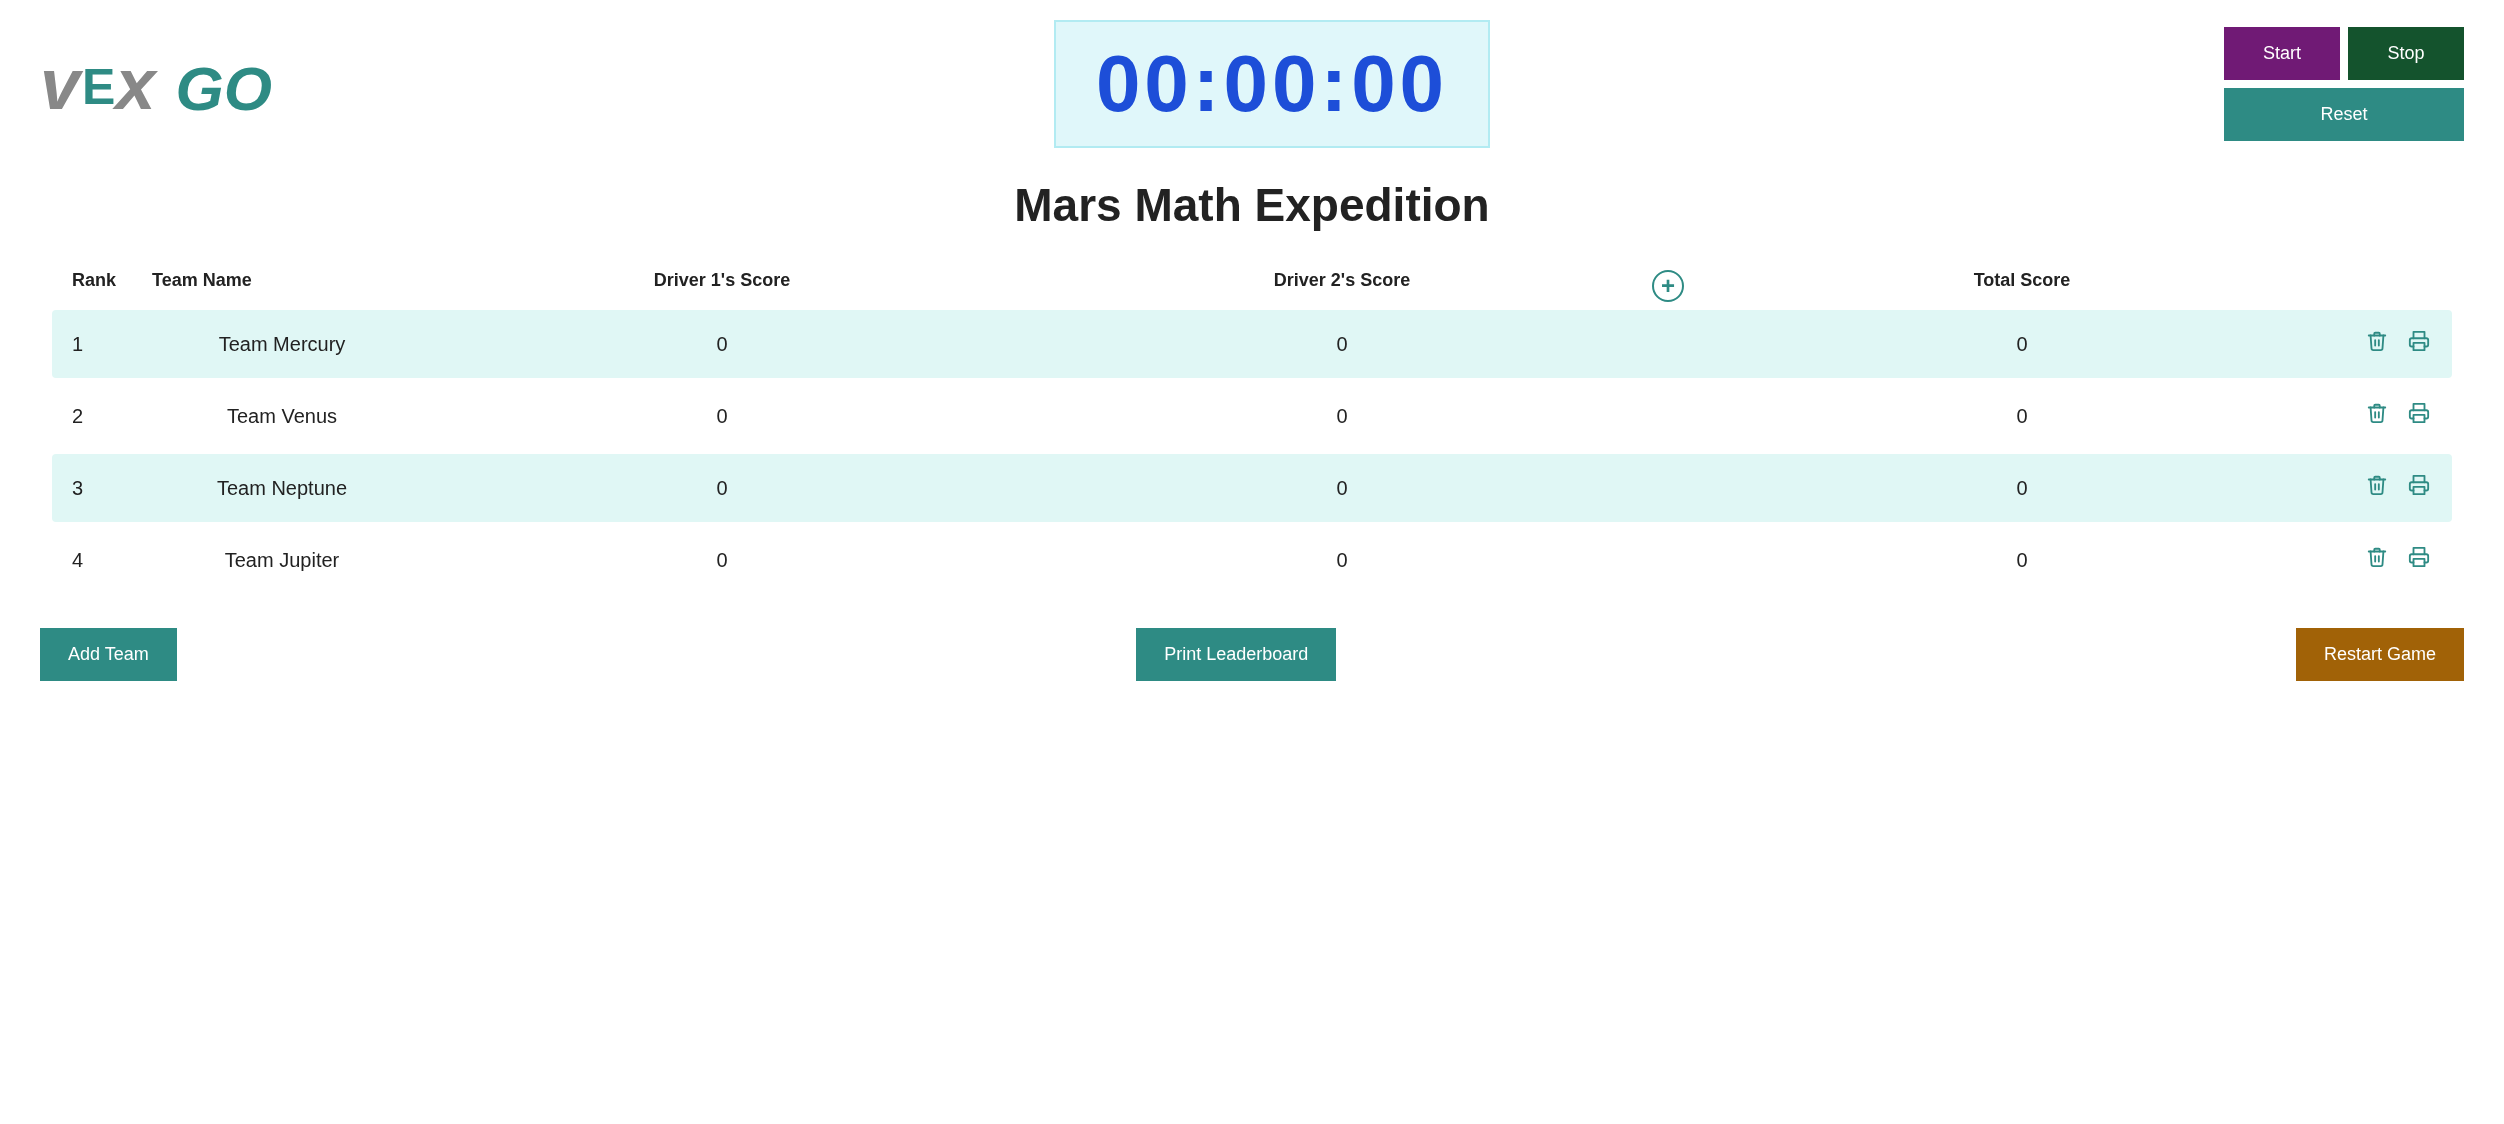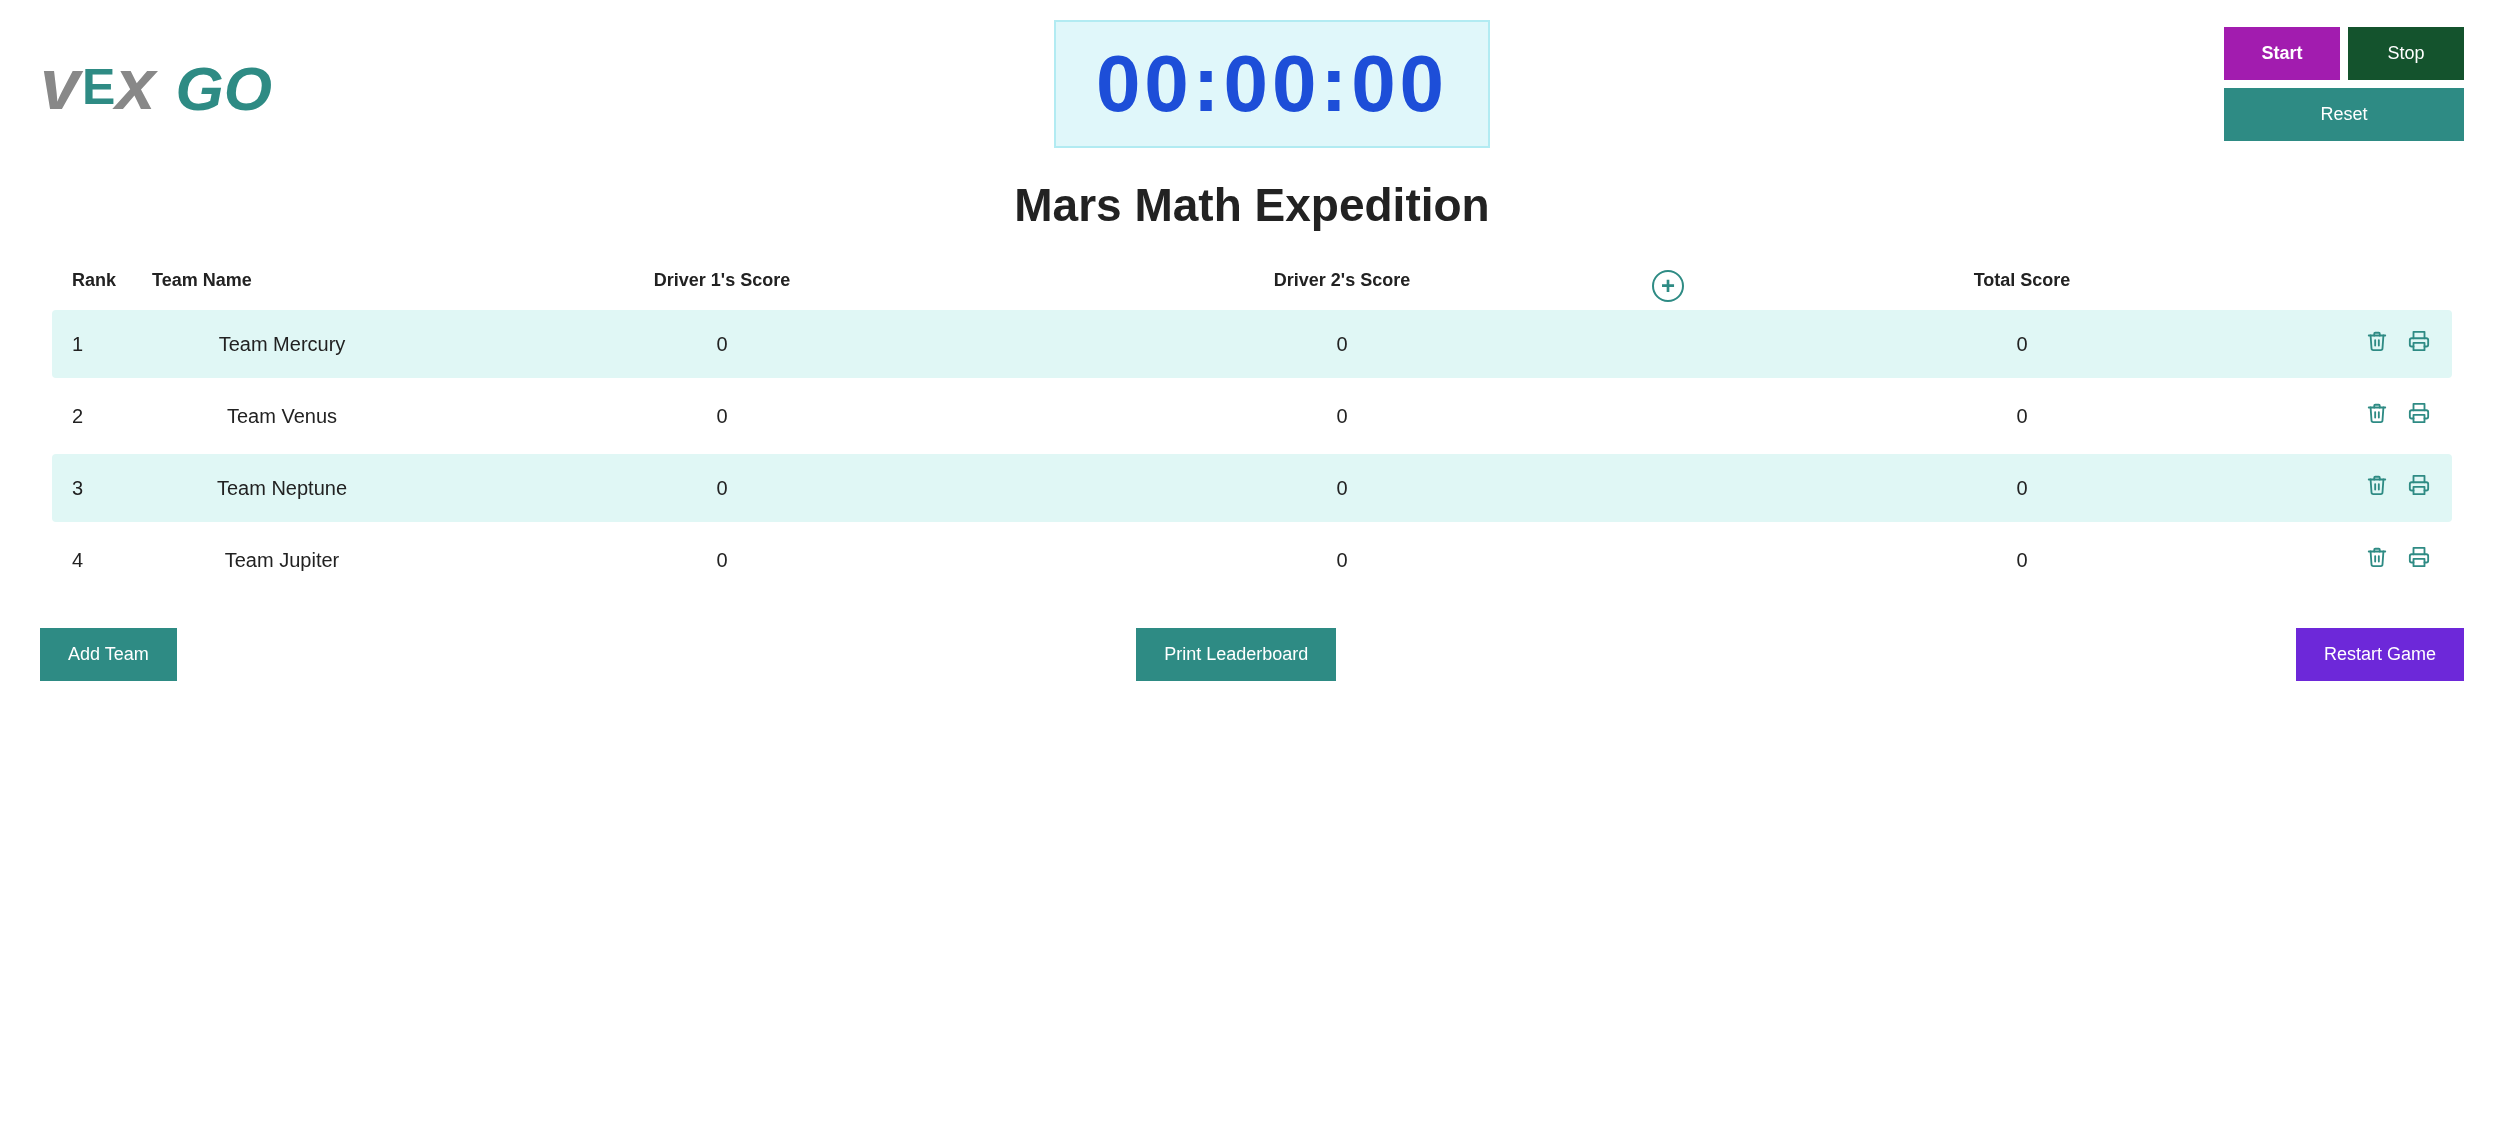--- a/index.html
+++ b/index.html
@@ -83,28 +83,28 @@
       gap: 8px;
       min-width: 240px;
     }
 
     .controls-top {
       display: flex;
       gap: 8px;
     }
 
     .btn-start {
-      background: #a21caf;
+      background: #701a75;
       color: #fff;
       border: none;
       padding: 16px 32px;
       font-size: 18px;
       cursor: pointer;
       flex: 1;
-      font-weight: 700;
+      font-weight: 400;
     }
 
     .btn-stop {
       background: #14532d;
       color: #fff;
       border: none;
       padding: 16px 32px;
       font-size: 18px;
       cursor: pointer;
       flex: 1;
@@ -218,21 +218,21 @@
       background: #2e8b84;
       color: #fff;
       border: none;
       padding: 16px 28px;
       font-size: 18px;
       cursor: pointer;
       font-weight: 500;
     }
 
     .btn-restart {
-      background: #6d28d9;
+      background: #a16207;
       color: #fff;
       border: none;
       padding: 16px 28px;
       font-size: 18px;
       cursor: pointer;
       font-weight: 500;
     }
 
     
     .trash-icon {

